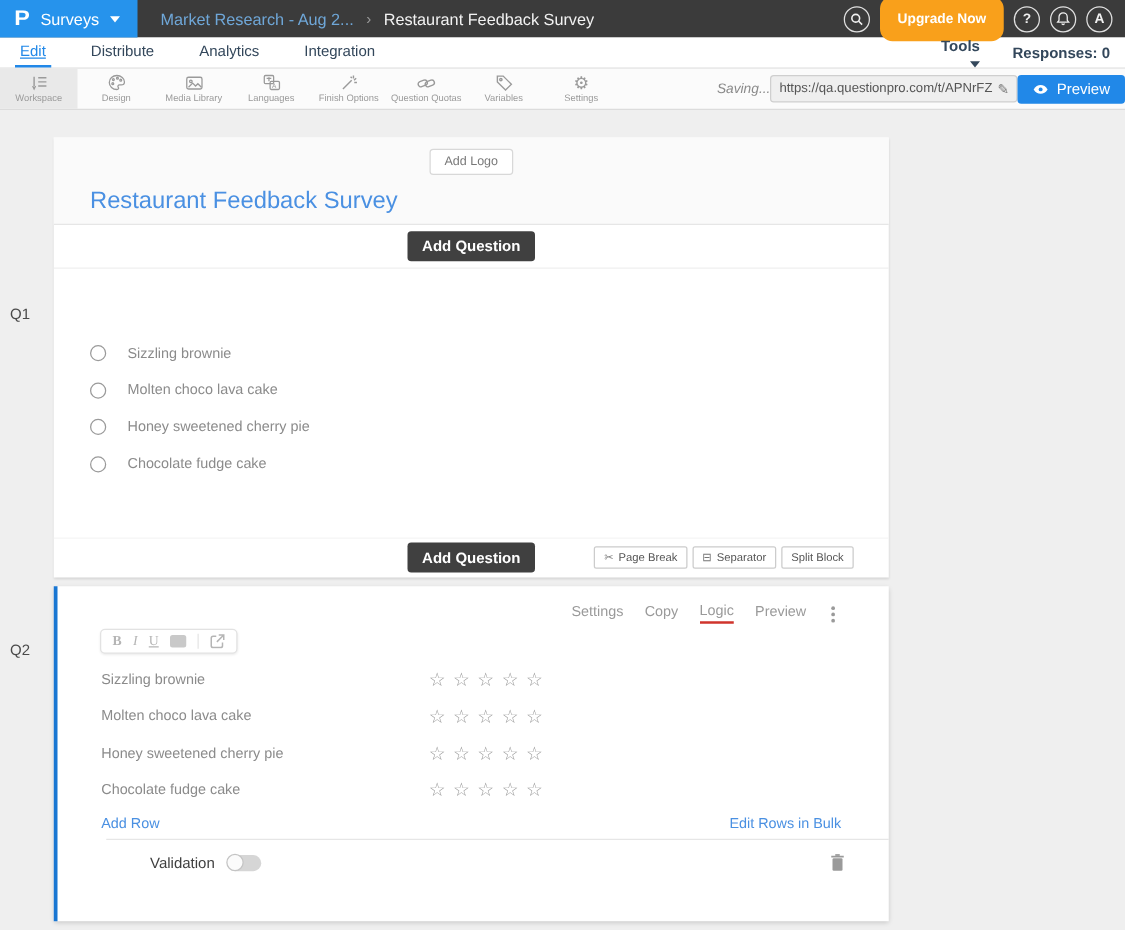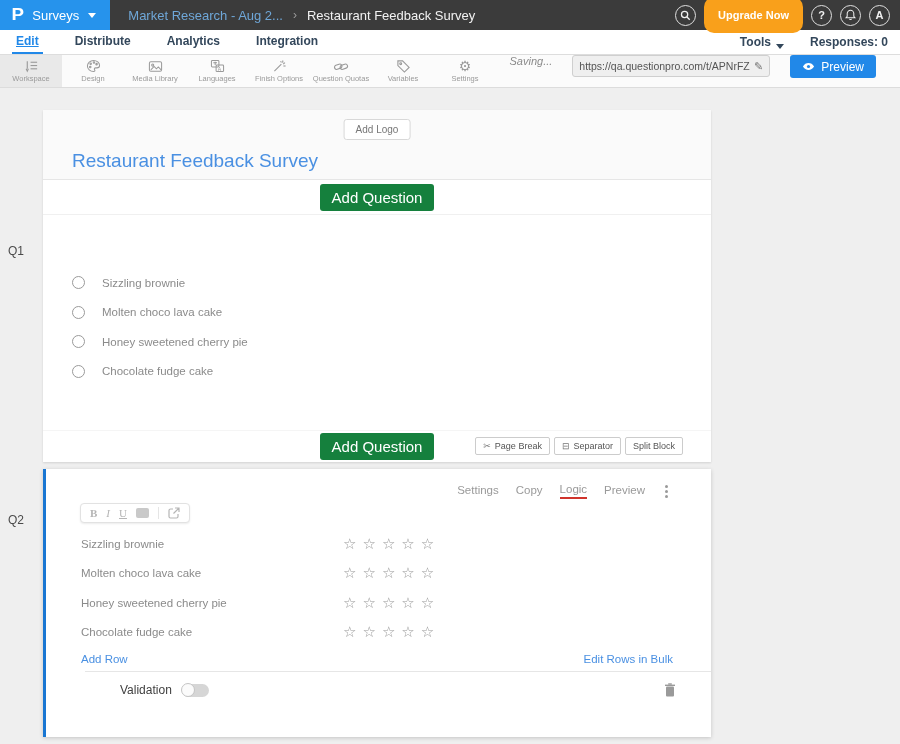--- a/index.html
+++ b/index.html
@@ -15,50 +15,50 @@
   .breadcrumb { display:flex; align-items:center; gap:10px; padding-left:18px; font-size:13px; }
   .bc-folder { color:#6fa7d8; cursor:pointer; }
   .bc-sep { color:#9a9a9a; font-size:12px; }
   .bc-survey { color:#f2f2f2; }
   .topbar-right { margin-left:auto; display:flex; align-items:center; gap:8px; padding-right:10px; }
   .circle-btn { width:21px; height:21px; border:1px solid #e0e0e0; border-radius:50%; display:flex; align-items:center; justify-content:center; color:#f0f0f0; font-size:11px; font-weight:bold; cursor:pointer; background:transparent; flex:0 0 auto; }
   .upgrade-btn { background:#f9a01b; color:#fff; border:none; border-radius:10px; height:36px; padding:0 14px; font-size:11px; font-weight:bold; cursor:pointer; }
 
   
   .navbar { height:25px; background:#fff; border-bottom:1px solid #ddd; display:flex; align-items:stretch; padding:0 12px; font-size:12px; }
-  .nav-tab { display:flex; align-items:center; padding:0 4px; margin-right:28px; color:#33475b; font-weight:bold; cursor:pointer; border-bottom:2px solid transparent; }
+  .nav-tab { display:flex; align-items:center; padding:0 4px; margin-right:28px; color:#33475b; font-weight:normal; cursor:pointer; border-bottom:2px solid transparent; }
   .nav-tab.active { color:#2188e8; border-bottom-color:#2188e8; text-decoration:underline; }
   .nav-right { margin-left:auto; display:flex; align-items:center; gap:26px; color:#33475b; font-weight:bold; }
-  .tools-label { display:flex; align-items:flex-end; gap:5px; cursor:pointer; }
+  .tools-label { display:flex; align-items:flex-end; gap:5px; cursor:pointer;flex-direction:column; }
   .tools-label .caret { border-top-color:#33475b; }
 
   
   .toolbar { height:33px; background:#fbfbfb; border-bottom:1px solid #dcdcdc; display:flex; align-items:stretch; }
   .tool-item { width:62px; display:flex; flex-direction:column; align-items:center; justify-content:center; gap:1px; cursor:pointer; color:#9a9a9a; }
   .tool-item.active { background:#e9e9e9; }
   .tool-item svg { stroke:#9a9a9a; }
   .tool-label { font-size:7.5px; color:#9a9a9a; white-space:nowrap; }
   .gear-glyph { font-size:14px; line-height:14px; color:#9a9a9a; }
-  .toolbar-right { margin-left:auto; display:flex; gap:20px; padding-right:24px; }
+  .toolbar-right { margin-left:auto; display:flex; align-items:center; gap:0; padding-right:0; }
   .saving-label { font-style:italic; font-size:11px; color:#8a8a8a; }
   .url-box { display:flex; align-items:center; background:#efefef; border:1px solid #cfcfcf; border-radius:3px; height:22px; width:198px; padding:0 6px; gap:4px; }
   .url-input { flex:1; border:none; background:transparent; font-size:10.5px; color:#555; font-family:"Liberation Sans", sans-serif; outline:none; min-width:0; }
   .pencil-icon { font-size:11px; color:#777; cursor:pointer; }
   .preview-btn { background:#2188e8; color:#fff; border:none; border-radius:3px; height:23px; padding:0 12px; font-size:12px; display:flex; align-items:center; gap:6px; cursor:pointer; }
 
   
   .content { position:relative; height:656px; }
   .qlabel { position:absolute; left:8px; font-size:12px; color:#4a4a4a; }
   .card { position:absolute; left:43px; width:668px; background:#fff; box-shadow:0 1px 2px rgba(0,0,0,0.12); }
   .card1 { top:22px; height:352px; }
   .card1-header { height:70px; background:#fafafa; position:relative; border-bottom:1px solid #e6e6e6; }
   .add-logo-btn { position:absolute; left:50%; transform:translateX(-50%); top:9px; background:#fff; border:1px solid #d8d8d8; border-radius:3px; font-size:10px; color:#777; padding:4px 11px; cursor:pointer; }
   .survey-title { position:absolute; left:29px; top:40px; font-size:19px; color:#4a90e2; cursor:text; }
   .mid-section { height:35px; display:flex; align-items:center; justify-content:center; border-bottom:1px solid #f0f0f0; }
-  .add-q-btn { background:#15803d; color:#fff; border:none; border-radius:3px; font-size:15px; font-weight:normal; padding:5px 12px; cursor:pointer; }
+  .add-q-btn { background:#404040; color:#fff; border:none; border-radius:3px; font-size:12px; font-weight:bold; padding:5px 12px; cursor:pointer; }
   .q1-block { height:215px; padding:40px 0 0 29px; }
   .q1-question { font-size:14px; font-weight:bold; color:#3f3f3f; cursor:text; }
   .option-row { display:flex; align-items:center; gap:17px; height:29.5px; margin-top:0; cursor:pointer; }
   .options { margin-top:13px; }
   .radio { width:13px; height:13px; border:1px solid #9a9a9a; border-radius:50%; background:#fff; flex:0 0 auto; }
   .option-label { font-size:11.5px; color:#8b8b8b; }
   .bottom-row { height:31px; display:flex; align-items:center; justify-content:center; position:relative; border-top:1px solid #f5f5f5; }
   .block-actions { position:absolute; right:28px; top:50%; transform:translateY(-50%); display:flex; }
   .mini-btn { background:#fff; border:1px solid #ccc; border-radius:2px; font-size:9px; color:#555; padding:3px 7px; margin-left:4px; display:flex; align-items:center; gap:4px; cursor:pointer; white-space:nowrap; }
   .mini-icon { font-size:9px; color:#777; }

